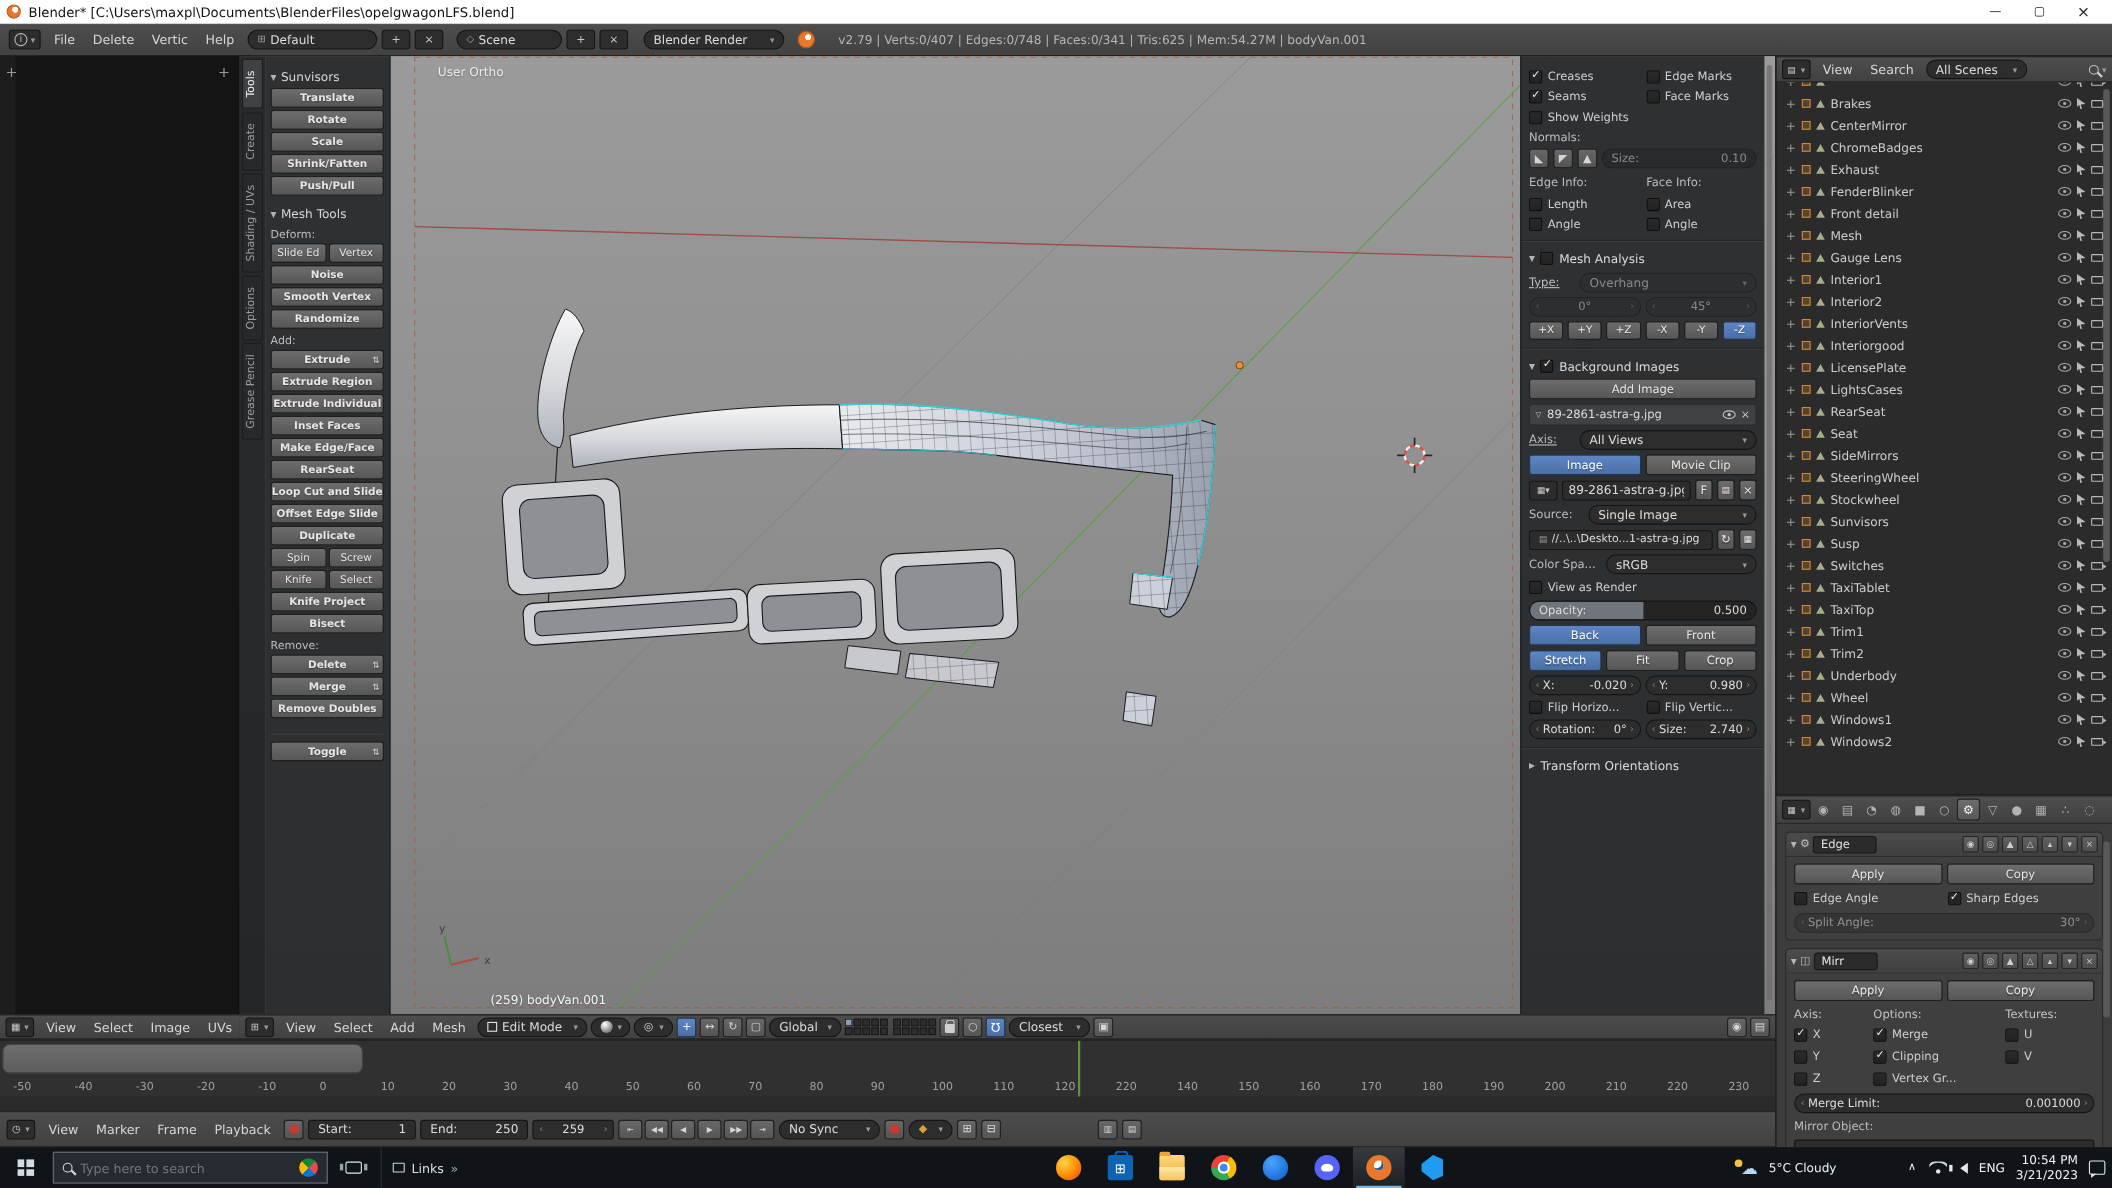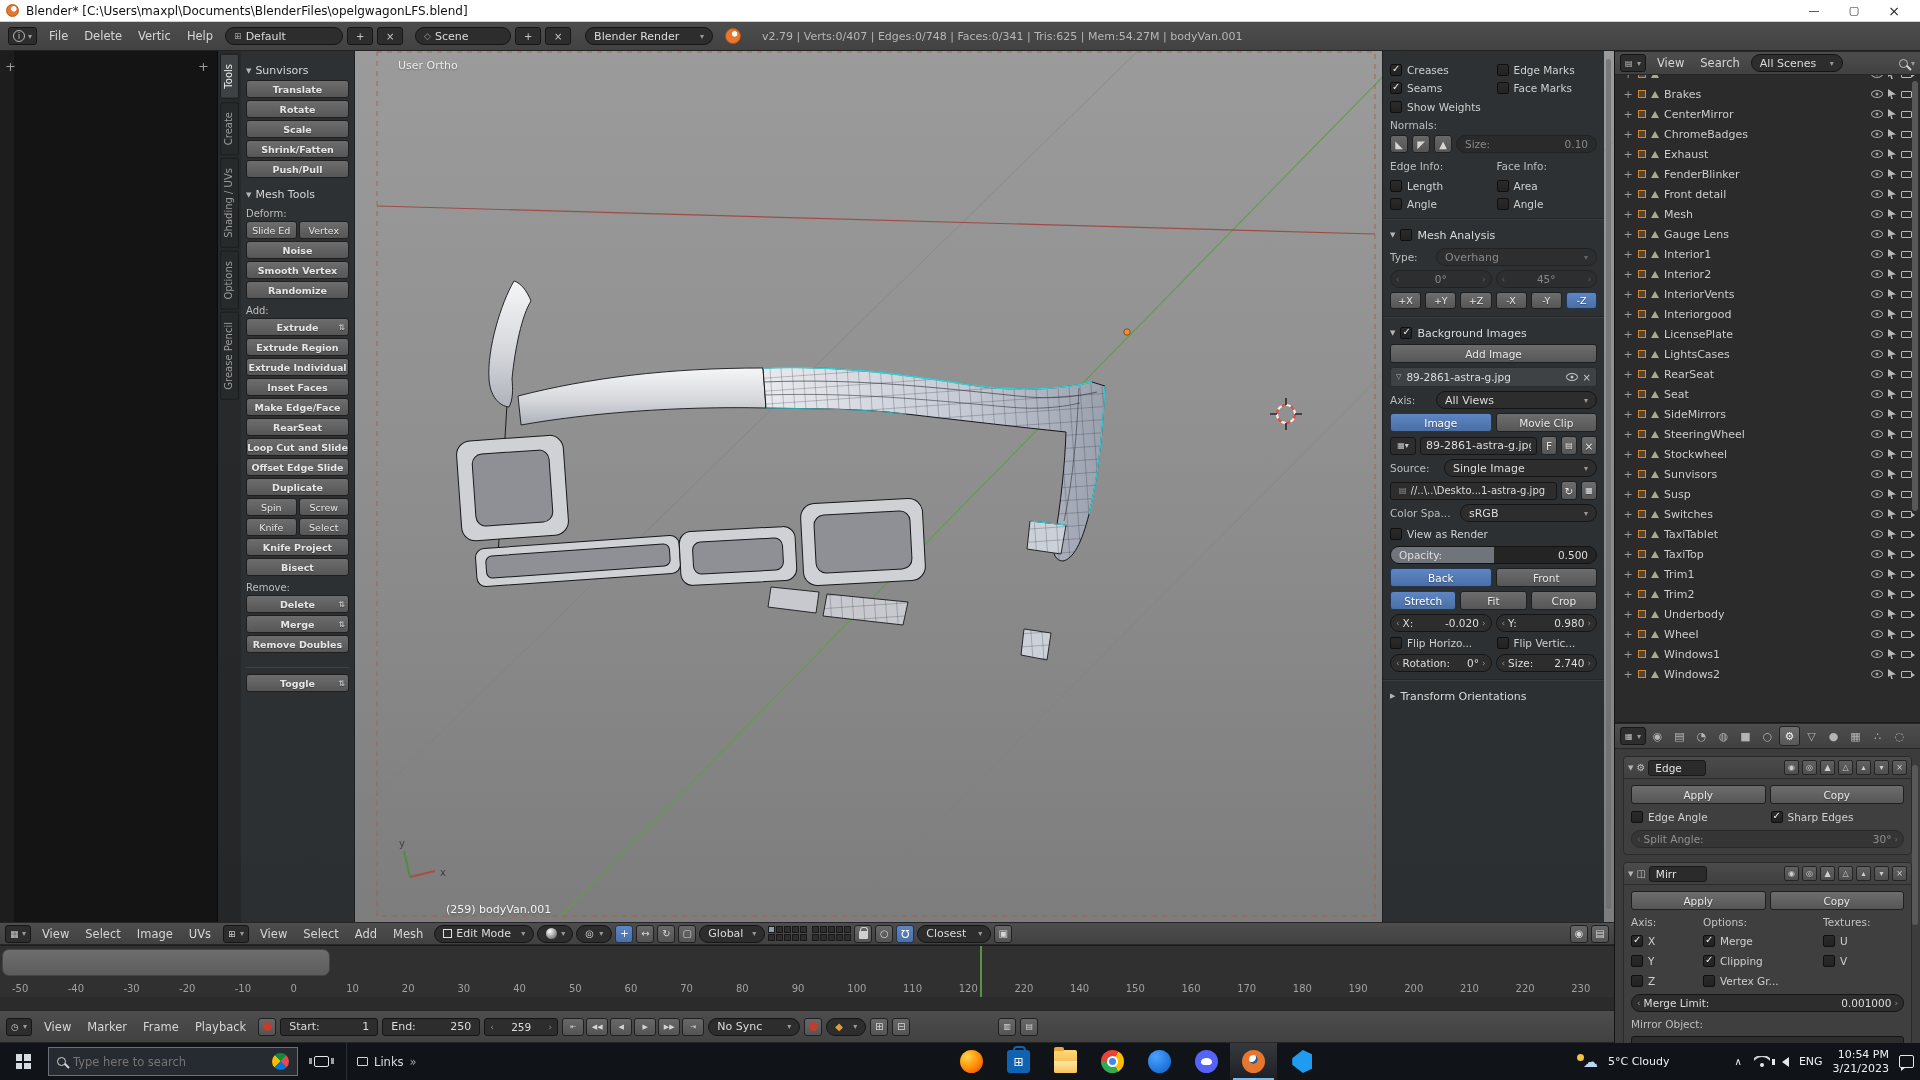--- a/index.html
+++ b/index.html
@@ -92,21 +92,21 @@
   #npanel { position:absolute; left:1164px; top:0; width:222px; height:871px;
     background:rgba(40,43,45,.95); border-left:1px solid #1d1f20; padding:8px 7px;
     font-size:11px; color:#cfcfcf; overflow:hidden; }
   #npanel .row { display:flex; gap:4px; align-items:center; margin:4px 0; }
   .grid2 { display:grid; grid-template-columns:1fr 1fr; gap:4px 6px; margin:4px 0; }
   .cbrow { display:flex; align-items:center; gap:5px; font-size:10.5px; color:#cfcfcf; min-height:14px; }
   .cb { width:12px; height:12px; background:linear-gradient(#2a2a2a,#222); border:1px solid #0f0f0f;
     border-radius:2px; position:relative; flex:none; }
   .cb.on::after { content:"✓"; position:absolute; left:1px; top:-2px; font-size:10px; color:#f0f0f0; }
   .nlab { font-size:10.5px; color:#bdbdbd; margin:3px 0; }
-  .w42 { width:42px; flex:none; } .w50 { width:50px; flex:none; } .w66 { width:66px; flex:none; }
+  .w42 { width:42px; flex:none;text-decoration:underline; } .w50 { width:50px; flex:none; } .w66 { width:66px; flex:none; }
   .flex1 { flex:1; min-width:0; }
   .half { flex:1; } .third { flex:1; }
   .psep { height:1px; background:#232526; box-shadow:0 1px 0 rgba(255,255,255,.06);
     margin:7px -7px; }
   .phead { display:flex; align-items:center; gap:5px; color:#dadada; font-size:11px;
     height:18px; margin:2px 0; }
   .tri { font-size:7px; color:#b5b5b5; }
   .sld { height:18px; border-radius:9px; background:#242424; border:1px solid #141414;
     position:relative; overflow:hidden; font-size:10.5px; color:#ddd; display:flex;
     align-items:center; padding:0 8px; }

